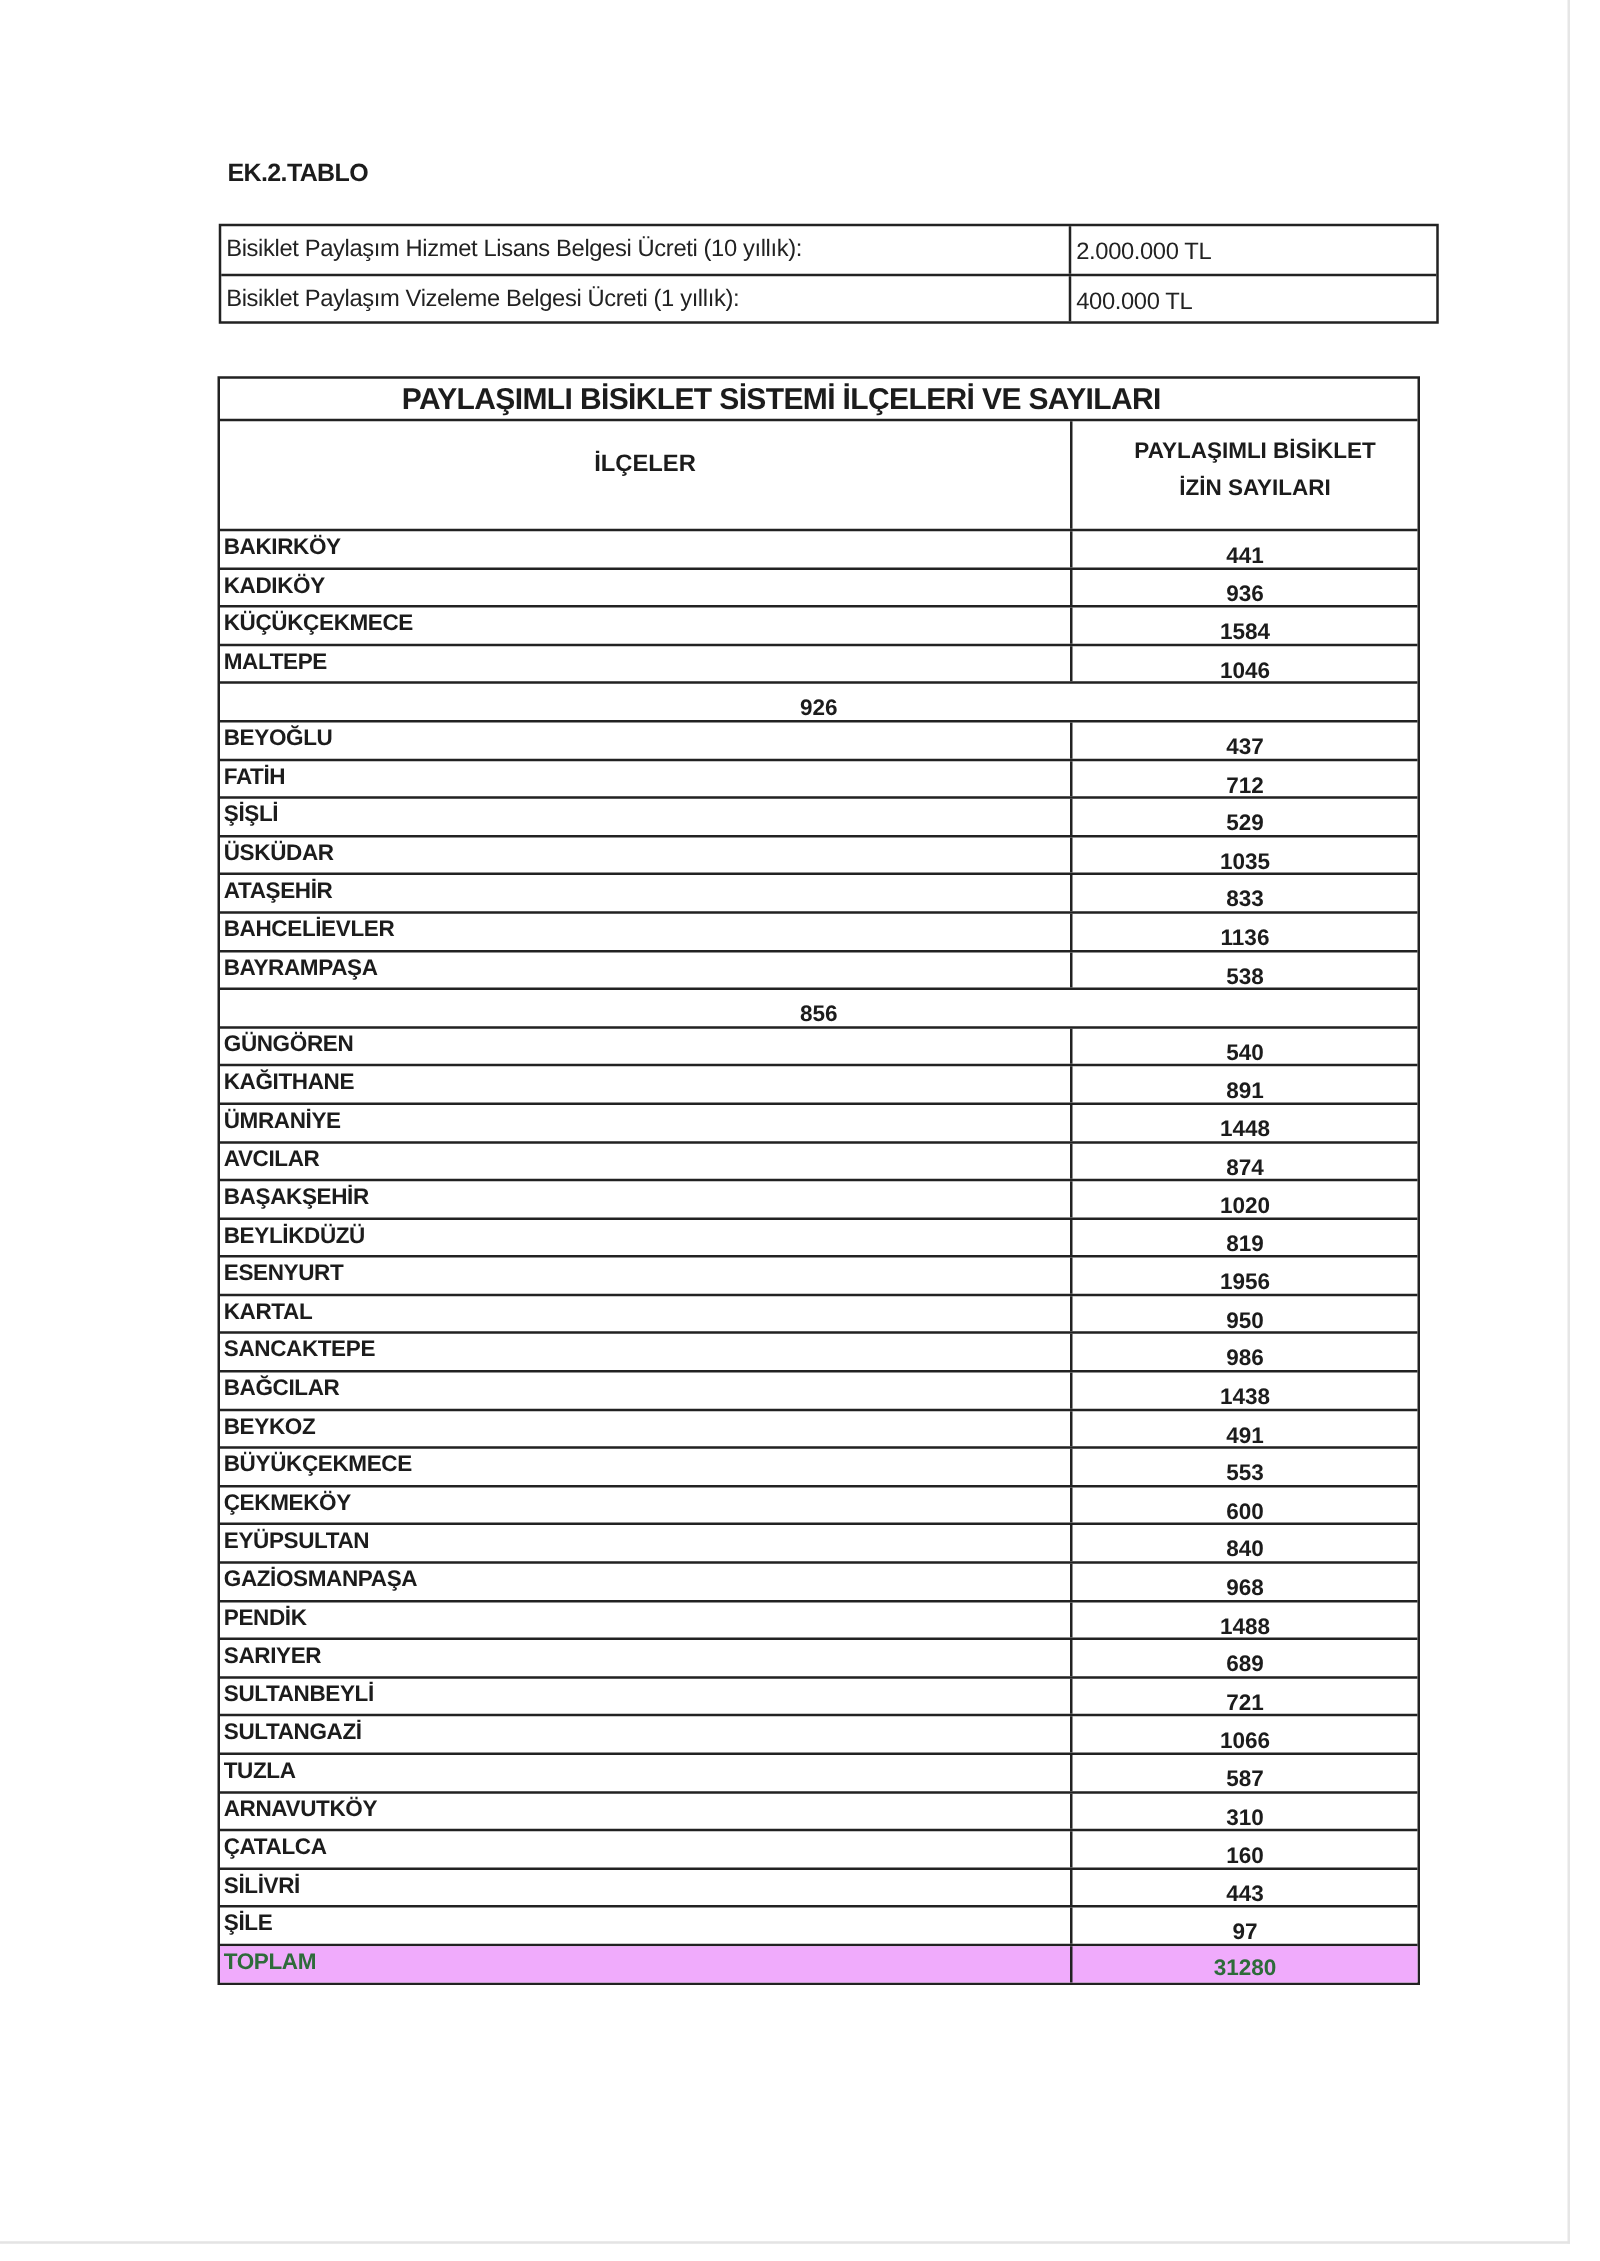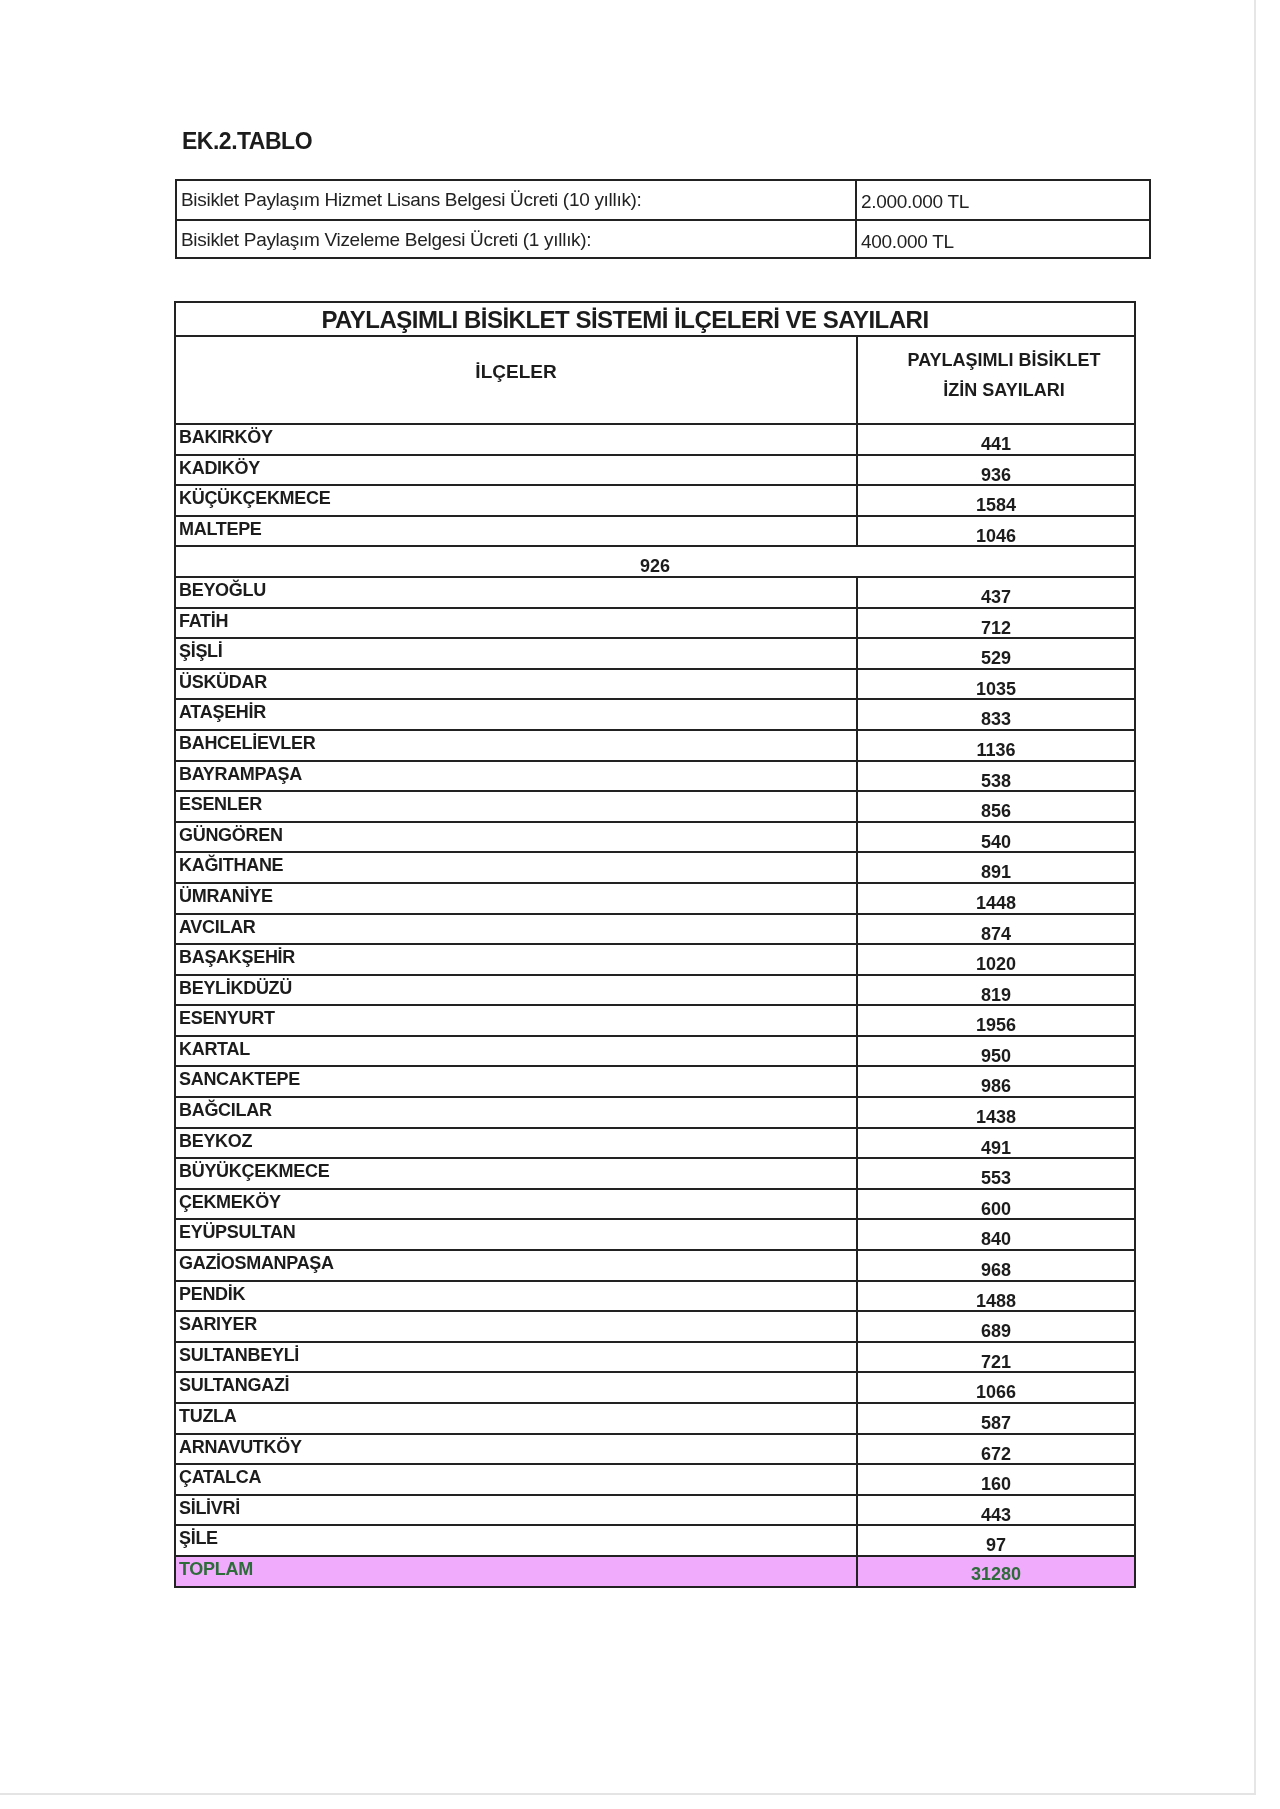--- a/index.html
+++ b/index.html
@@ -12,21 +12,21 @@
   .page-edge-right {
     position: absolute; left: 1254px; top: 0; width: 2px; height: 1795px;
     background: #e6e6e6;
   }
   .page-edge-bottom {
     position: absolute; left: 0; top: 1793px; width: 1256px; height: 2px;
     background: #e4e4e4;
   }
   .doc-title {
     position: absolute; left: 182px; top: 128px;
-    font-size: 23px; font-weight: bold; letter-spacing: -0.5px;
+    font-size: 20px; font-weight: bold; letter-spacing: -0.5px;
     color: #1c1c1c;
   }
   
   .fee-table {
     position: absolute; left: 175px; top: 179px; width: 976px;
     border: 2px solid #222; box-sizing: border-box;
   }
   .fee-row { display: flex; height: 38px; }
   .fee-row + .fee-row { border-top: 2px solid #222; height: 36px; }
   .fee-label {
@@ -140,21 +140,20 @@
       </div>
       <div class="data-row">
         <div class="cell-name">BAHCELİEVLER</div>
         <div class="cell-count">1136</div>
       </div>
       <div class="data-row">
         <div class="cell-name">BAYRAMPAŞA</div>
         <div class="cell-count">538</div>
       </div>
       <div class="data-row">
-        <div class="cell-name">ESENLER</div>
         <div class="cell-count">856</div>
       </div>
       <div class="data-row">
         <div class="cell-name">GÜNGÖREN</div>
         <div class="cell-count">540</div>
       </div>
       <div class="data-row">
         <div class="cell-name">KAĞITHANE</div>
         <div class="cell-count">891</div>
       </div>
@@ -225,21 +224,21 @@
       <div class="data-row">
         <div class="cell-name">SULTANGAZİ</div>
         <div class="cell-count">1066</div>
       </div>
       <div class="data-row">
         <div class="cell-name">TUZLA</div>
         <div class="cell-count">587</div>
       </div>
       <div class="data-row">
         <div class="cell-name">ARNAVUTKÖY</div>
-        <div class="cell-count">672</div>
+        <div class="cell-count">310</div>
       </div>
       <div class="data-row">
         <div class="cell-name">ÇATALCA</div>
         <div class="cell-count">160</div>
       </div>
       <div class="data-row">
         <div class="cell-name">SİLİVRİ</div>
         <div class="cell-count">443</div>
       </div>
       <div class="data-row">

